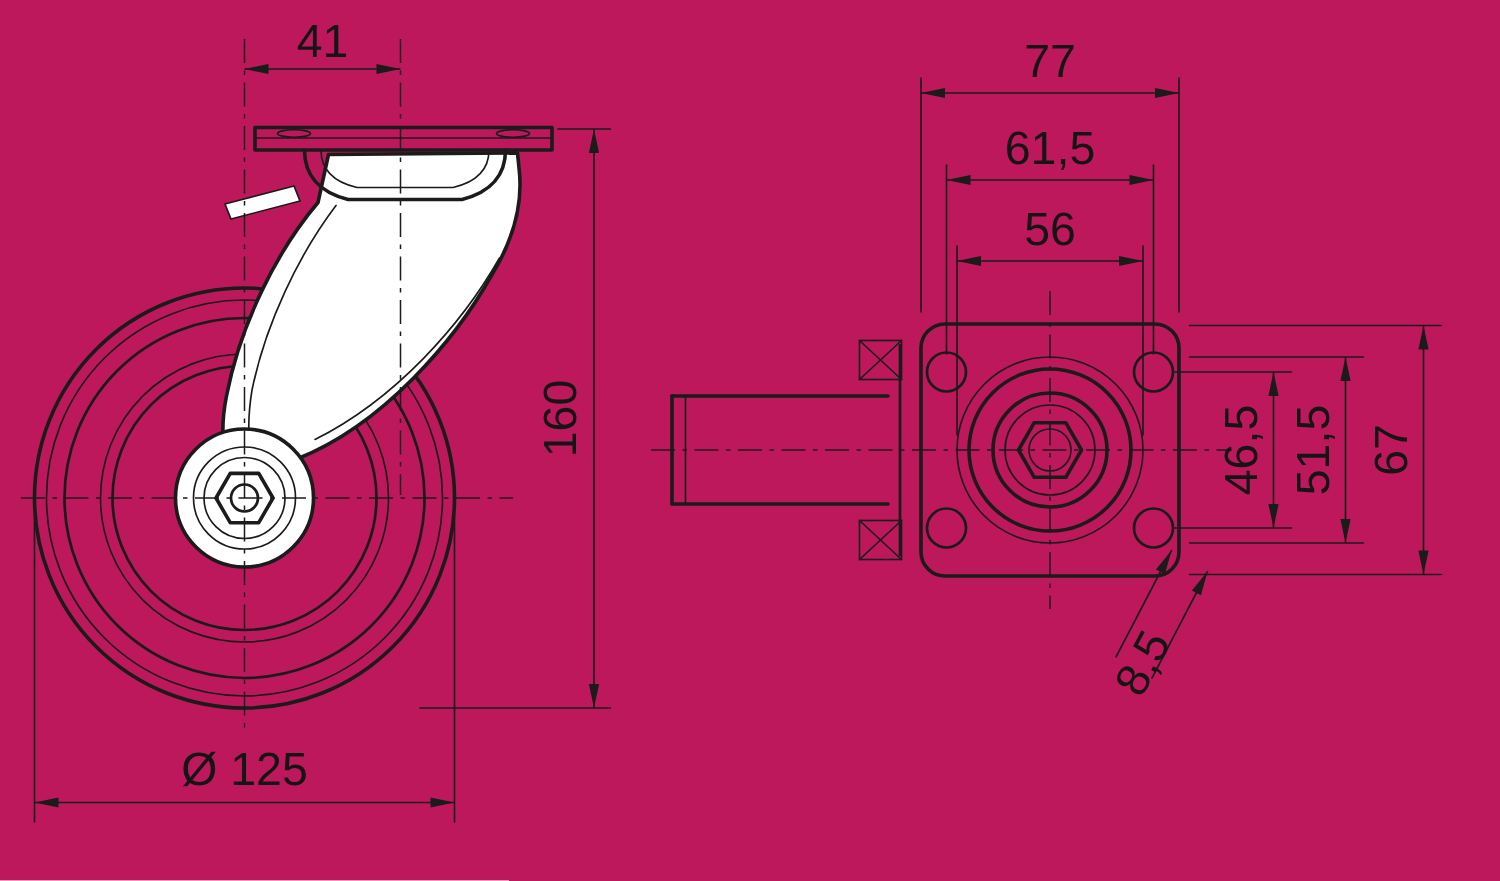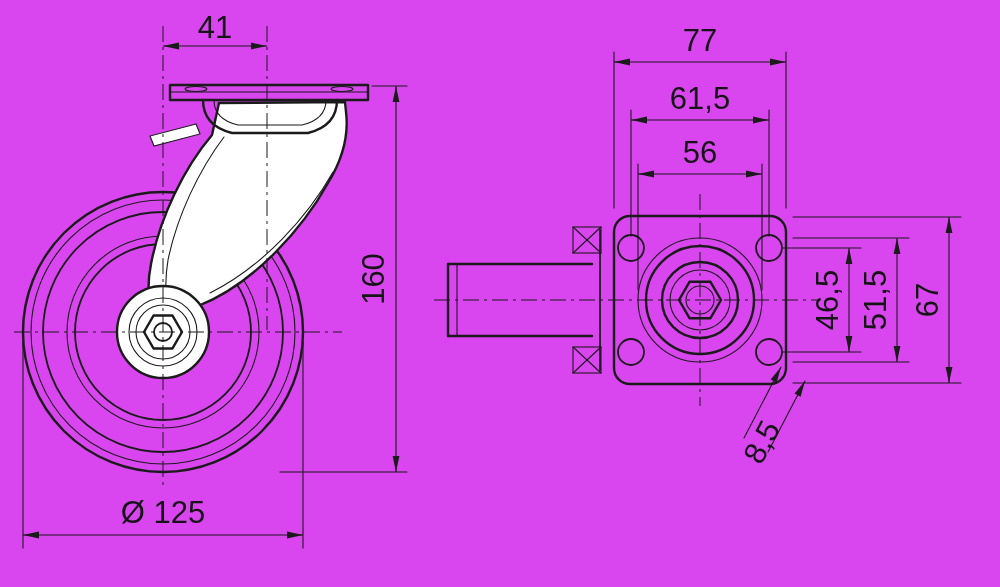--- a/index.html
+++ b/index.html
@@ -1,16 +1,16 @@
 <!DOCTYPE html>
 <html><head>
 <meta charset="utf-8">
 <style>
   html,body{margin:0;padding:0;background:#fff;}
-  .canvas{position:relative;width:1000px;height:587px;background:#d946ef;overflow:hidden;}
+  .canvas{position:relative;width:1000px;height:587px;background:#be185d;overflow:hidden;}
   svg{position:absolute;left:0;top:0;}
   
   .ol{fill:none;stroke:#1b1b1b;stroke-width:2.4;stroke-linejoin:round;stroke-linecap:round;}
   .ml{fill:none;stroke:#1b1b1b;stroke-width:1.8;stroke-linejoin:round;stroke-linecap:round;}
   .tl{fill:none;stroke:#1b1b1b;stroke-width:1.1;stroke-linecap:round;}
   .cl{fill:none;stroke:#1b1b1b;stroke-width:1;stroke-dasharray:16 5 3 5;}
   .wf{fill:#ffffff;stroke:#1b1b1b;stroke-width:2.4;stroke-linejoin:round;}
   .wft{fill:#ffffff;stroke:#1b1b1b;stroke-width:1.1;}
   .dim{fill:none;stroke:#1b1b1b;stroke-width:1.1;}
   text{font-family:"Liberation Sans",sans-serif;font-size:31px;fill:#151515;}

